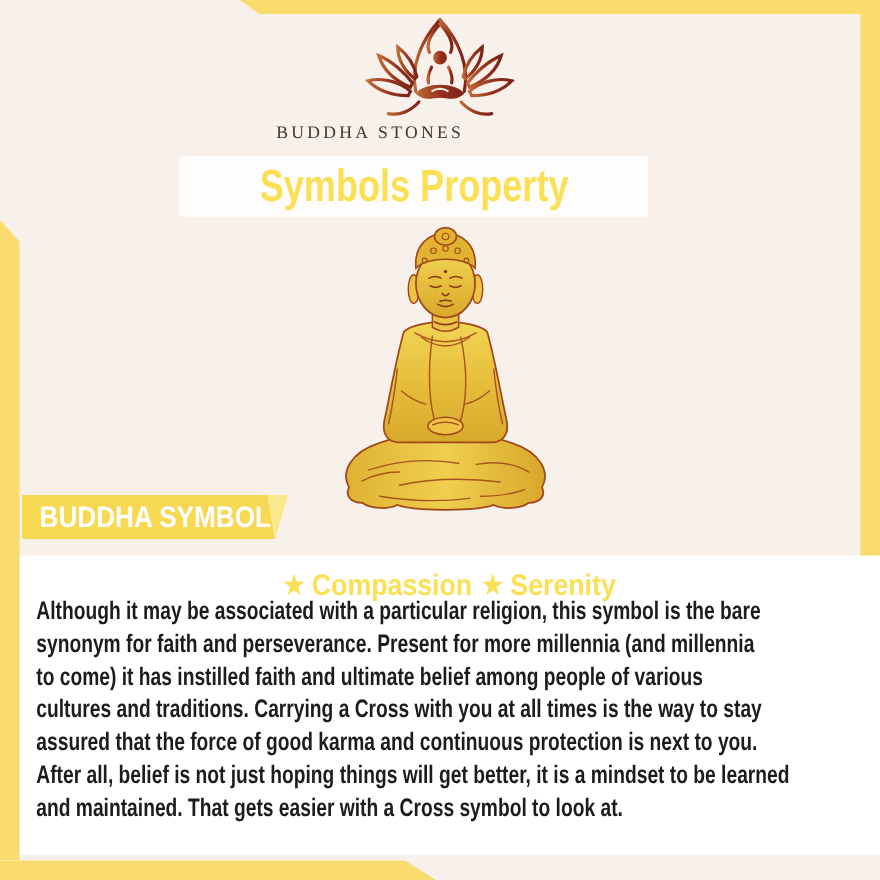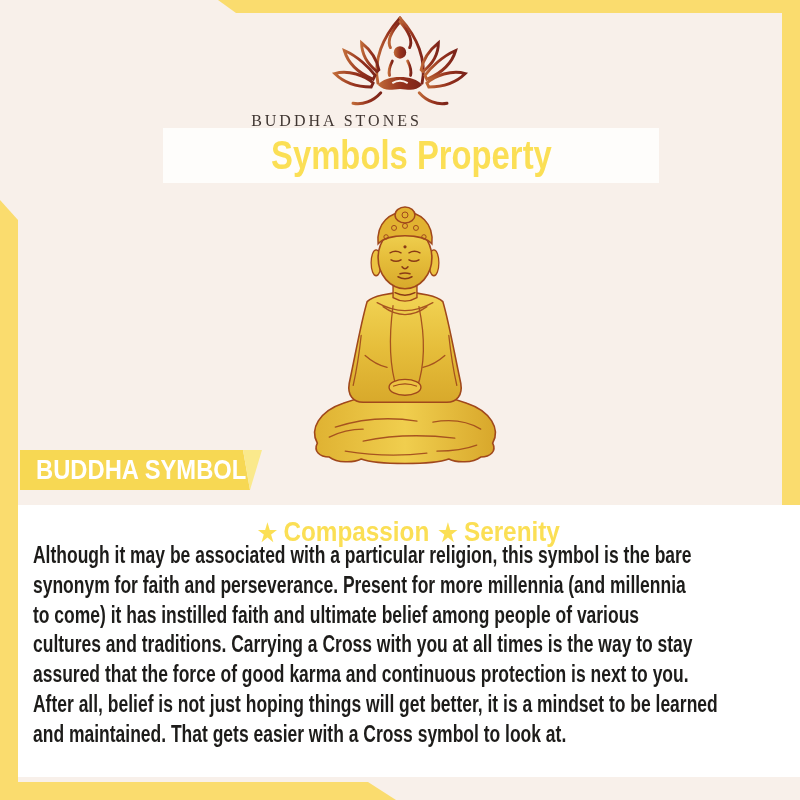--- a/index.html
+++ b/index.html
@@ -38,21 +38,21 @@
   .logo-wrap{position:absolute;left:320px;top:14px;width:160px;height:96px;}
   .brand-name{
     position:absolute;left:0;top:112px;width:673px;
     text-align:center;
     font-family:"Liberation Serif",serif;
     font-size:16px;letter-spacing:3px;
     color:var(--brandText,#3F3531);
   }
 
   .title-band{
-    position:absolute;left:163px;top:128px;width:496px;height:55px;
+    position:absolute;left:163px;top:142px;width:426px;height:55px;
     background:var(--bandWhite,#FEFDFB);
     display:flex;align-items:center;justify-content:center;
   }
   .title-band .title{
     font-size:41px;font-weight:bold;white-space:nowrap;
     color:var(--headlineYellow,#FBDF55);
     transform:scaleX(0.8);transform-origin:center;
   }
 
   .buddha-wrap{position:absolute;left:305px;top:206px;width:200px;height:264px;}

